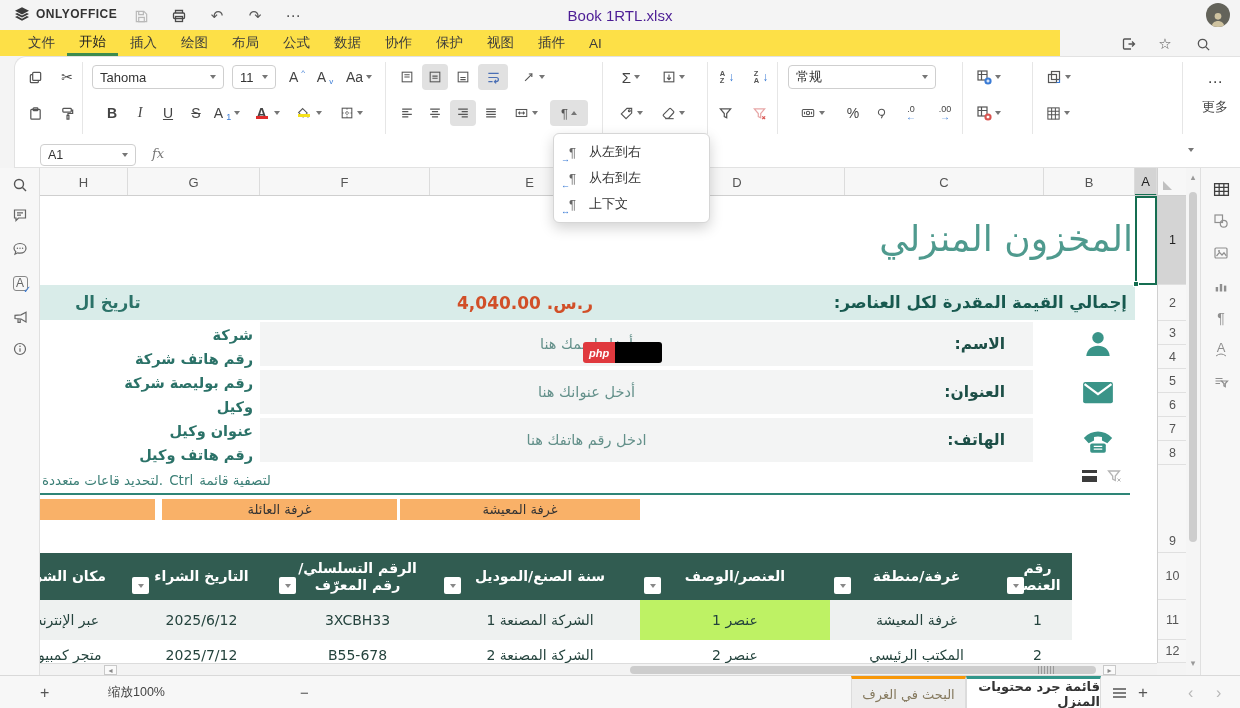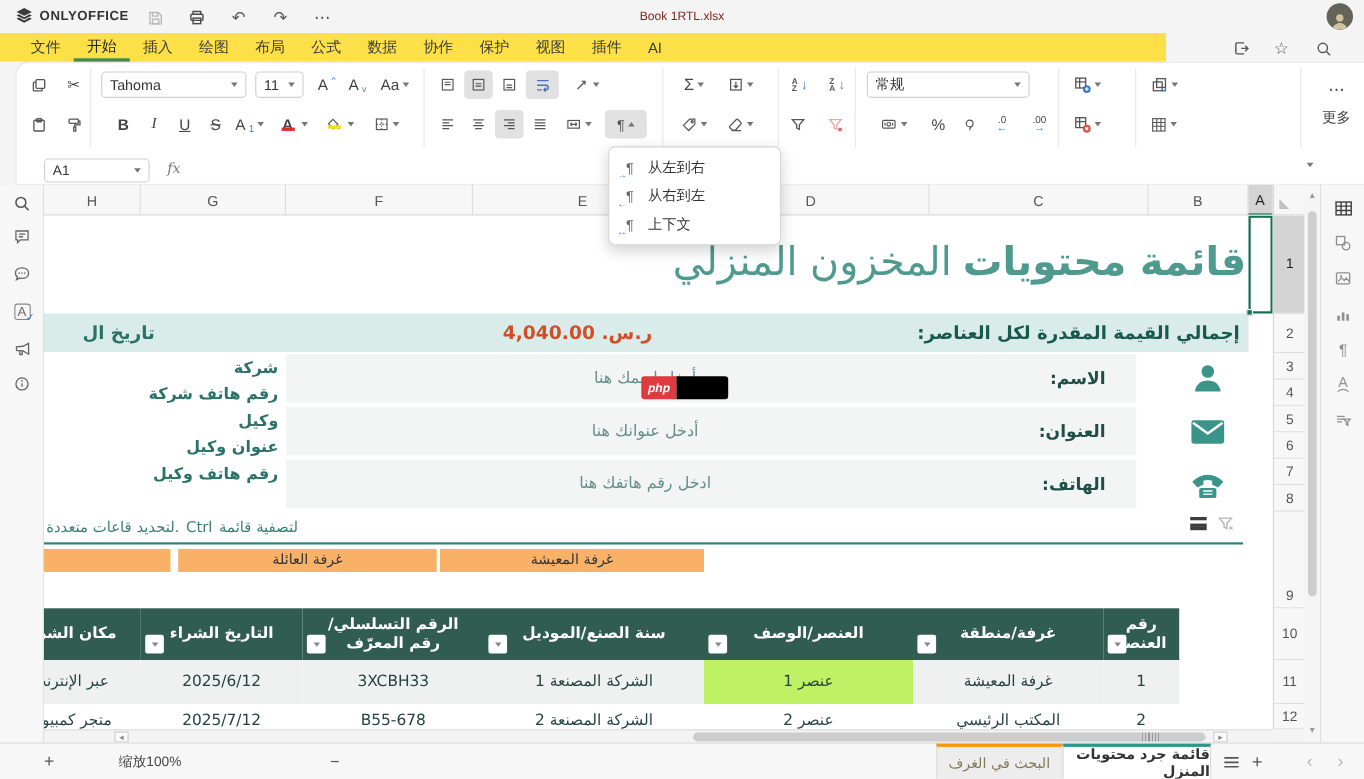--- a/index.html
+++ b/index.html
@@ -7,21 +7,21 @@
   body{font-family:"Liberation Sans","DejaVu Sans",sans-serif;background:#f4f4f4;color:#333}
   .app{position:relative;width:1240px;height:708px;overflow:hidden;background:#f4f4f4}
   .abs{position:absolute}
   svg{display:block}
   .ar{font-family:"DejaVu Sans",sans-serif;direction:rtl}
   
   .titlebar{position:absolute;left:0;top:0;width:1240px;height:30px;background:#f4f4f4}
   .logo{position:absolute;left:14px;top:6px;display:flex;align-items:center;gap:6px}
   .logo-text{font-size:12px;font-weight:bold;letter-spacing:.5px;color:#333}
   .tb-ic{position:absolute;top:7px;width:18px;height:18px;display:flex;align-items:center;justify-content:center}
-  .doc-title{position:absolute;left:0;right:0;top:0;height:30px;display:flex;align-items:center;justify-content:center;font-size:11px;color:#7f1d1d}
+  .doc-title{position:absolute;left:0;right:0;top:0;height:30px;display:flex;align-items:center;justify-content:center;font-size:15px;color:#4c1d95}
   .avatar{position:absolute;right:10px;top:3px;width:24px;height:24px;border-radius:50%;background:#63635a;display:flex;align-items:flex-end;justify-content:center;overflow:hidden}
   
   .menubar{position:absolute;left:0;top:30px;width:1060px;height:26px;background:#fde047}
   .mtabs{position:absolute;left:16px;top:0;height:26px;display:flex}
   .mtab{padding:0 12px;height:26px;display:flex;align-items:center;font-size:13.5px;color:#3c3c3c;cursor:default}
   .mtab.active{color:#222;border-bottom:3px solid #3d8b4e}
   .micon{position:absolute;top:5px;width:18px;height:18px;display:flex;align-items:center;justify-content:center;color:#555}
   
   .toolpanel{position:absolute;left:14px;top:56px;right:0;height:112px;background:#fff;border:1px solid #e2e2e2;border-right:none;border-radius:12px 0 0 0}
   .sep{position:absolute;top:62px;height:72px;width:1px;background:#e6e6e6}
@@ -489,33 +489,33 @@
     <div class="rn" style="top:221px;height:24px">7</div>
     <div class="rn" style="top:245px;height:24px">8</div>
     <div class="rn" style="top:269px;height:88px;align-items:flex-end;padding-bottom:4px">9</div>
     <div class="rn" style="top:357px;height:47px">10</div>
     <div class="rn" style="top:404px;height:40px">11</div>
     <div class="rn" style="top:444px;height:23px">12</div>
   </div>
 
   <div class="grid">
     <div class="sheet-title">
-      <b>قائمة محتويات</b>
         <span>المخزون المنزلي</span>
     </div>
 
     <div class="banner">
       <div class="b-right ar">إجمالي القيمة المقدرة لكل العناصر:</div>
       <div class="b-val ar">ر.س. 4,040.00</div>
       <div class="b-left ar">تاريخ ال</div>
     </div>
 
     <div class="side-labels">
       <div>شركة</div>
       <div>رقم هاتف شركة</div>
+      <div>رقم بوليصة شركة</div>
       <div>وكيل</div>
       <div>عنوان وكيل</div>
       <div>رقم هاتف وكيل</div>
     </div>
 
     <div class="band" style="top:126px">
       <span class="lbl ar">الاسم:</span>
       <span class="ph ar">أدخل اسمك هنا</span>
     </div>
     <div class="band" style="top:174px">

